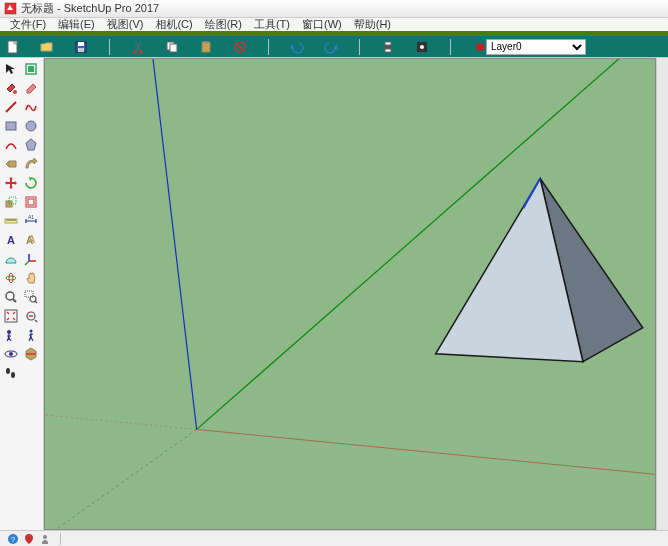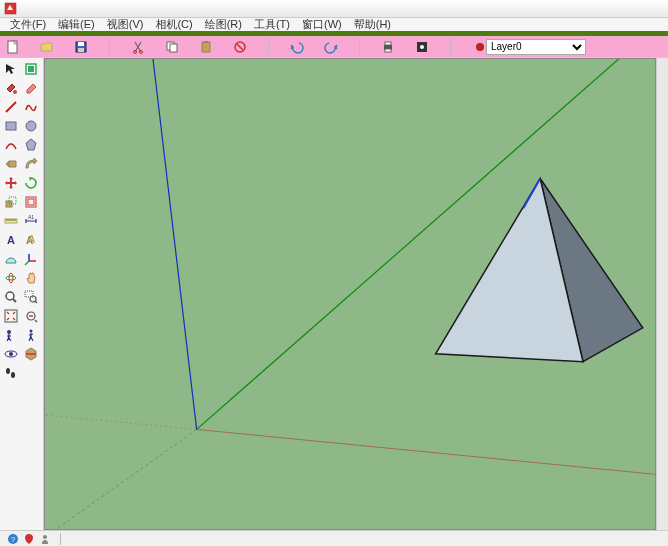--- a/index.html
+++ b/index.html
@@ -38,21 +38,21 @@
       font-size: 11px;
       color: #333;
       border-bottom: 5px solid #4d7c0f;
     }
     .menu-item {
       padding: 0 6px;
       cursor: pointer;
     }
     .toolbar-top {
       height: 22px;
-      background: #f9a8d4;
+      background: #0f766e;
       border-bottom: 1px solid #ccc;
       display: flex;
       align-items: center;
       padding-left: 4px;
       gap: 16px;
     }
     .tb-btn {
       width: 18px; height: 18px;
       display: flex; align-items: center; justify-content: center;
       cursor: pointer;
@@ -162,20 +162,21 @@
 </head>
 <body>
 
 <div class="titlebar">
   <span class="app-icon">
     <svg width="13" height="13" viewBox="0 0 13 13">
         <rect x="1" y="1" width="11" height="11" fill="#d33" stroke="#922" stroke-width="0.5"></rect>
         <path d="M3 8 L6 3 L9 8 Z" fill="#fff"></path>
       </svg>
   </span>
+  <span>无标题 - SketchUp Pro 2017</span>
 </div>
 
 <div class="menubar">
   <span class="menu-item">文件(F)</span>
   <span class="menu-item">编辑(E)</span>
   <span class="menu-item">视图(V)</span>
   <span class="menu-item">相机(C)</span>
   <span class="menu-item">绘图(R)</span>
   <span class="menu-item">工具(T)</span>
   <span class="menu-item">窗口(W)</span>

